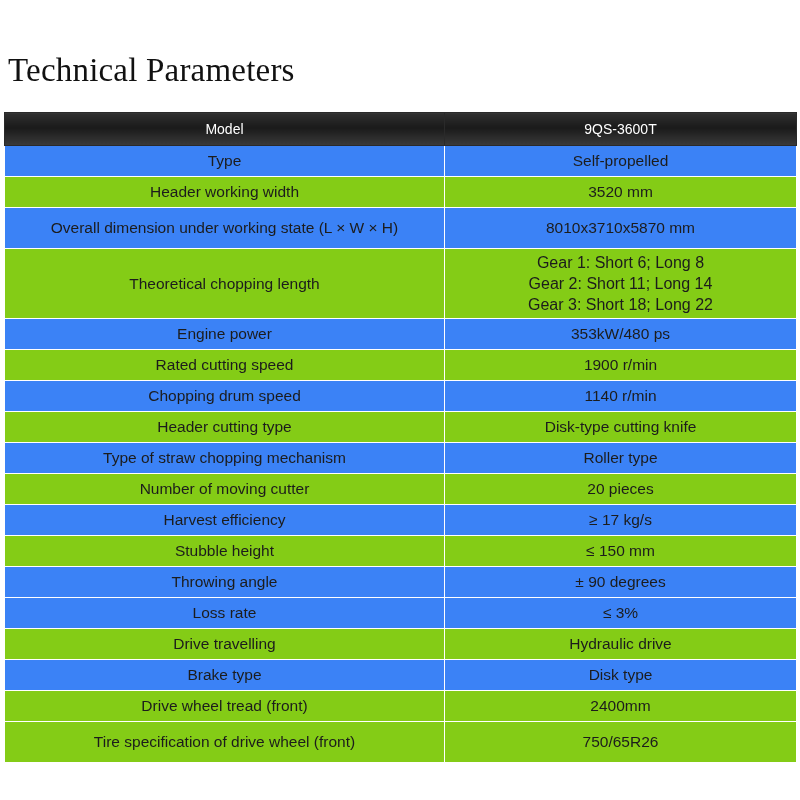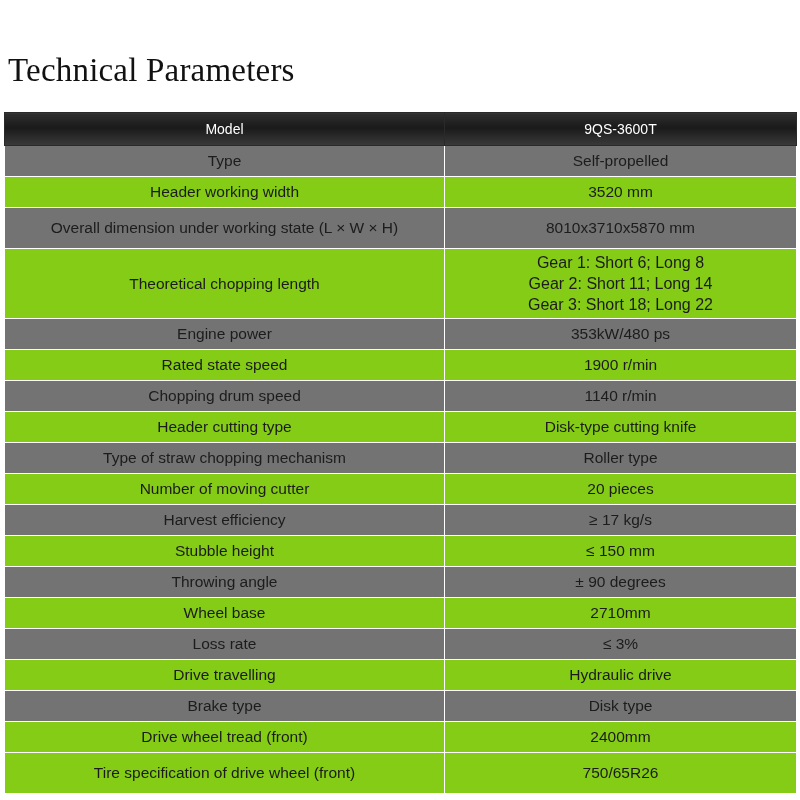--- a/index.html
+++ b/index.html
@@ -54,21 +54,21 @@
   col.c2 { width: 352px; }
 
   tr.header-row td {
     background: linear-gradient(to bottom, #2f2f2f 0%, #1a1a1a 45%, #3a3a3a 100%);
     color: #ffffff;
     font-size: 14px;
     height: 26px;
     border-color: #2a2a2a;
   }
   tr.light td {
-    background: #737373;
+    background: #3b82f6;
   }
   tr.dark td {
     background: #84cc16;
   }
   tr.row-std td {
     height: 24px;
   }
   tr.row-tall td {
     height: 34px;
   }
@@ -117,21 +117,21 @@
               <span class="multi-line">Gear 1: Short 6; Long 8</span>
               <span class="multi-line">Gear 2: Short 11; Long 14</span>
               <span class="multi-line">Gear 3: Short 18; Long 22</span>
             </td>
           </tr>
           <tr class="light row-std">
             <td>Engine power</td>
             <td>353kW/480 ps</td>
           </tr>
           <tr class="dark row-std">
-            <td>Rated state speed</td>
+            <td>Rated cutting speed</td>
             <td>1900 r/min</td>
           </tr>
           <tr class="light row-std">
             <td>Chopping drum speed</td>
             <td>1140 r/min</td>
           </tr>
           <tr class="dark row-std">
             <td>Header cutting type</td>
             <td>Disk-type cutting knife</td>
           </tr>
@@ -148,24 +148,20 @@
             <td>≥ 17 kg/s</td>
           </tr>
           <tr class="dark row-std">
             <td>Stubble height</td>
             <td>≤ 150 mm</td>
           </tr>
           <tr class="light row-std">
             <td>Throwing angle</td>
             <td>± 90 degrees</td>
           </tr>
-          <tr class="dark row-std">
-            <td>Wheel base</td>
-            <td>2710mm</td>
-          </tr>
           <tr class="light row-std">
             <td>Loss rate</td>
             <td>≤ 3%</td>
           </tr>
           <tr class="dark row-std">
             <td>Drive travelling</td>
             <td>Hydraulic drive</td>
           </tr>
           <tr class="light row-std">
             <td>Brake type</td>

